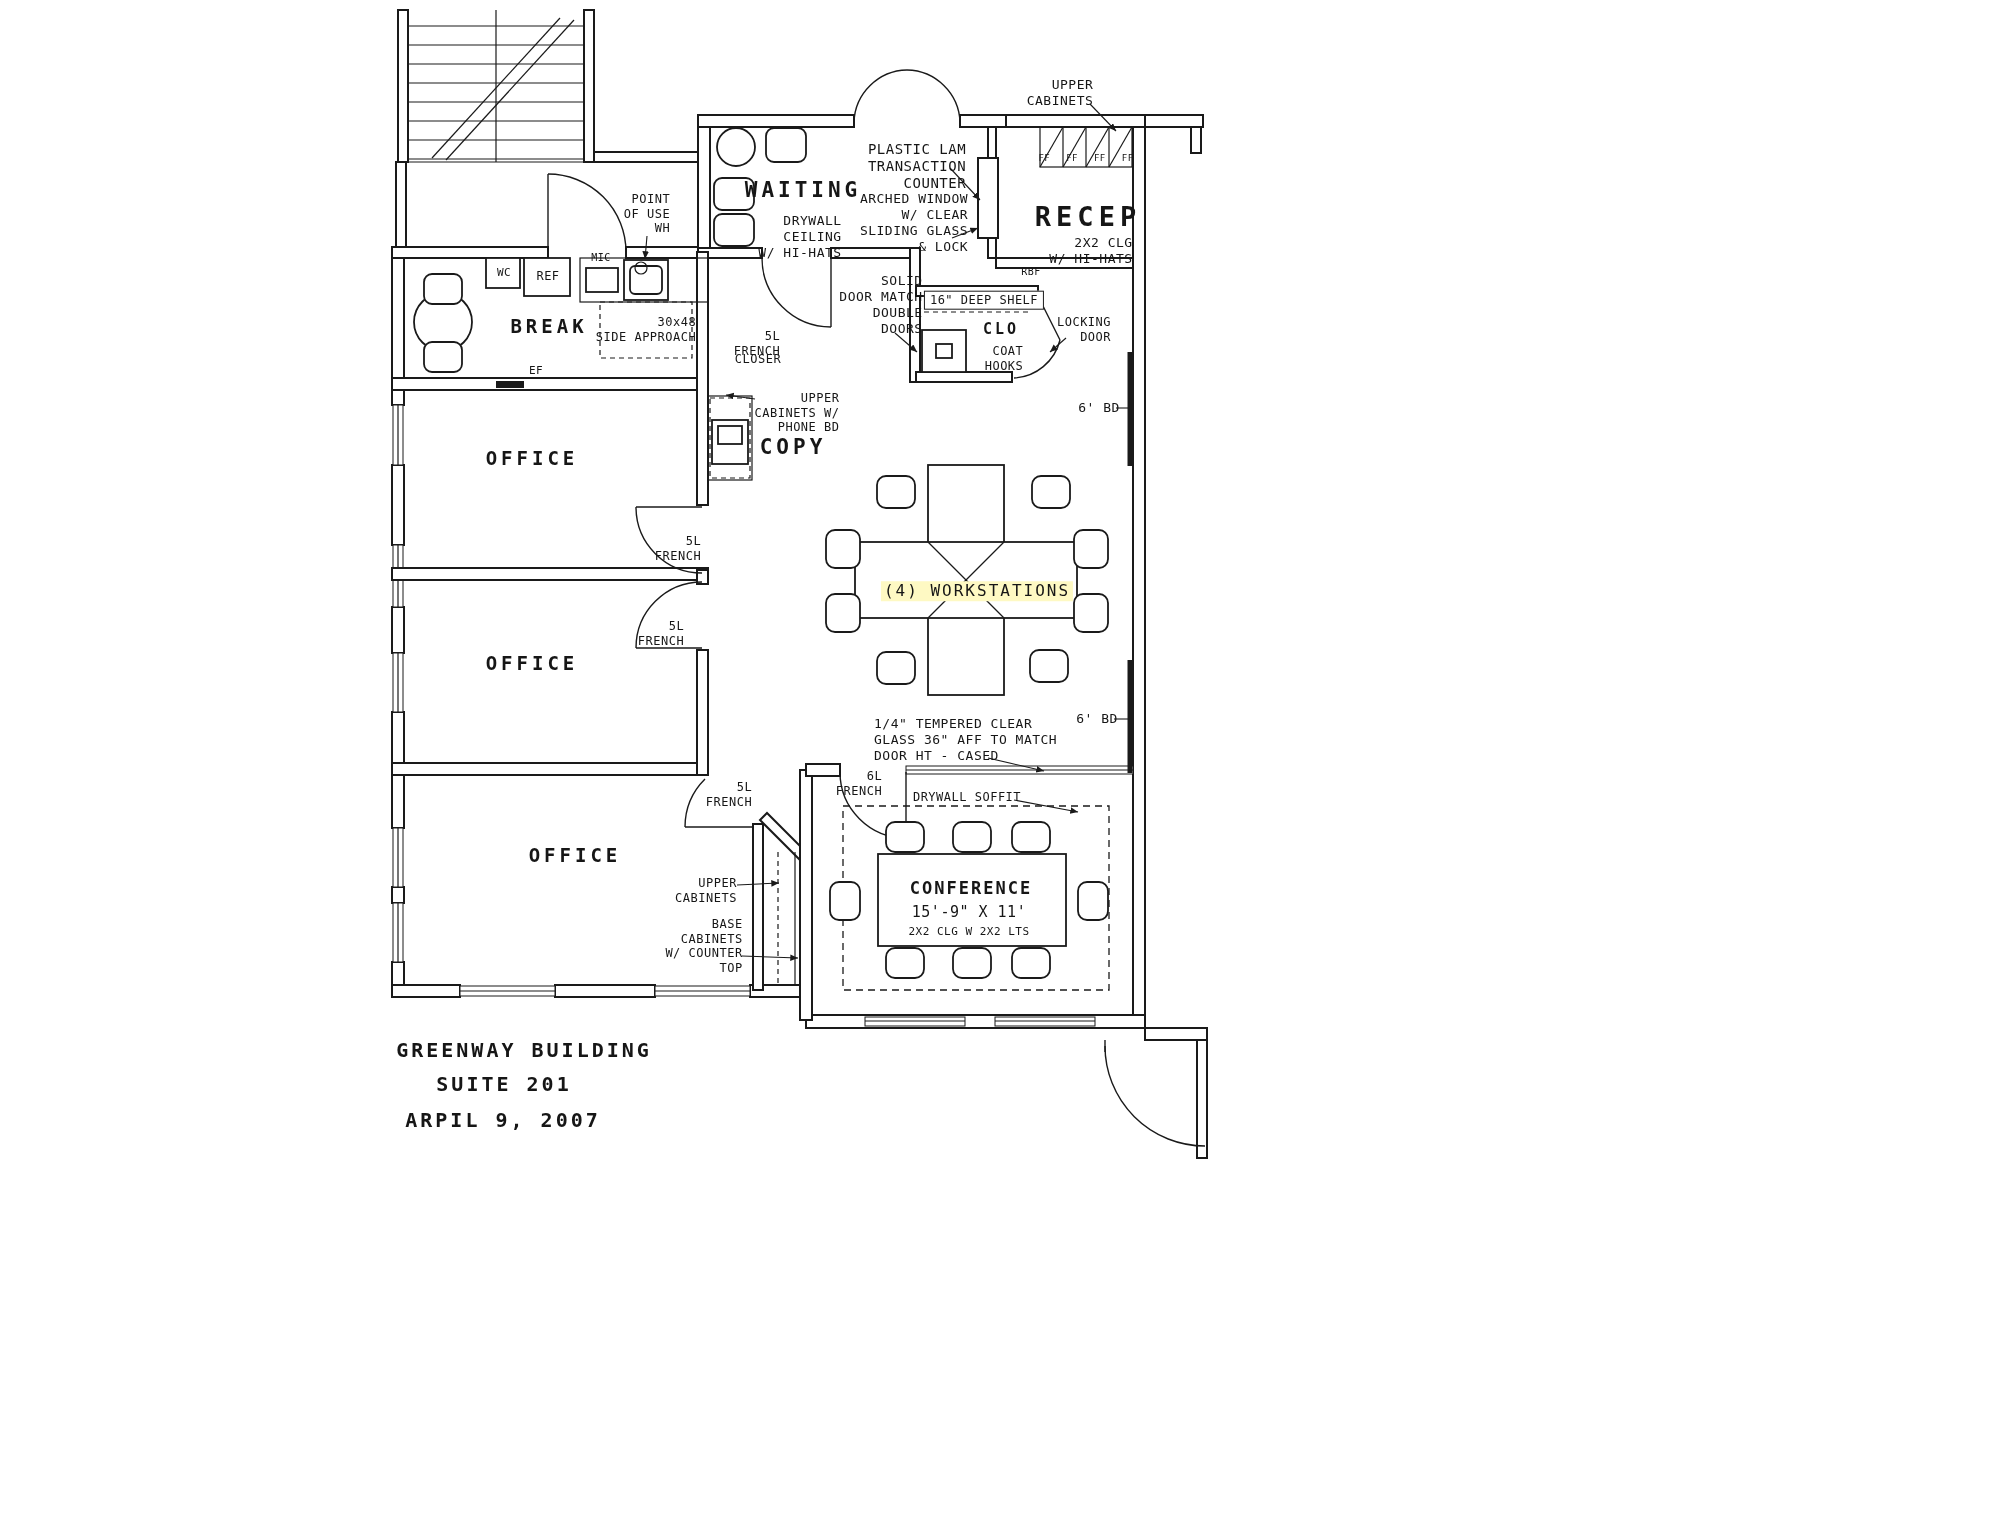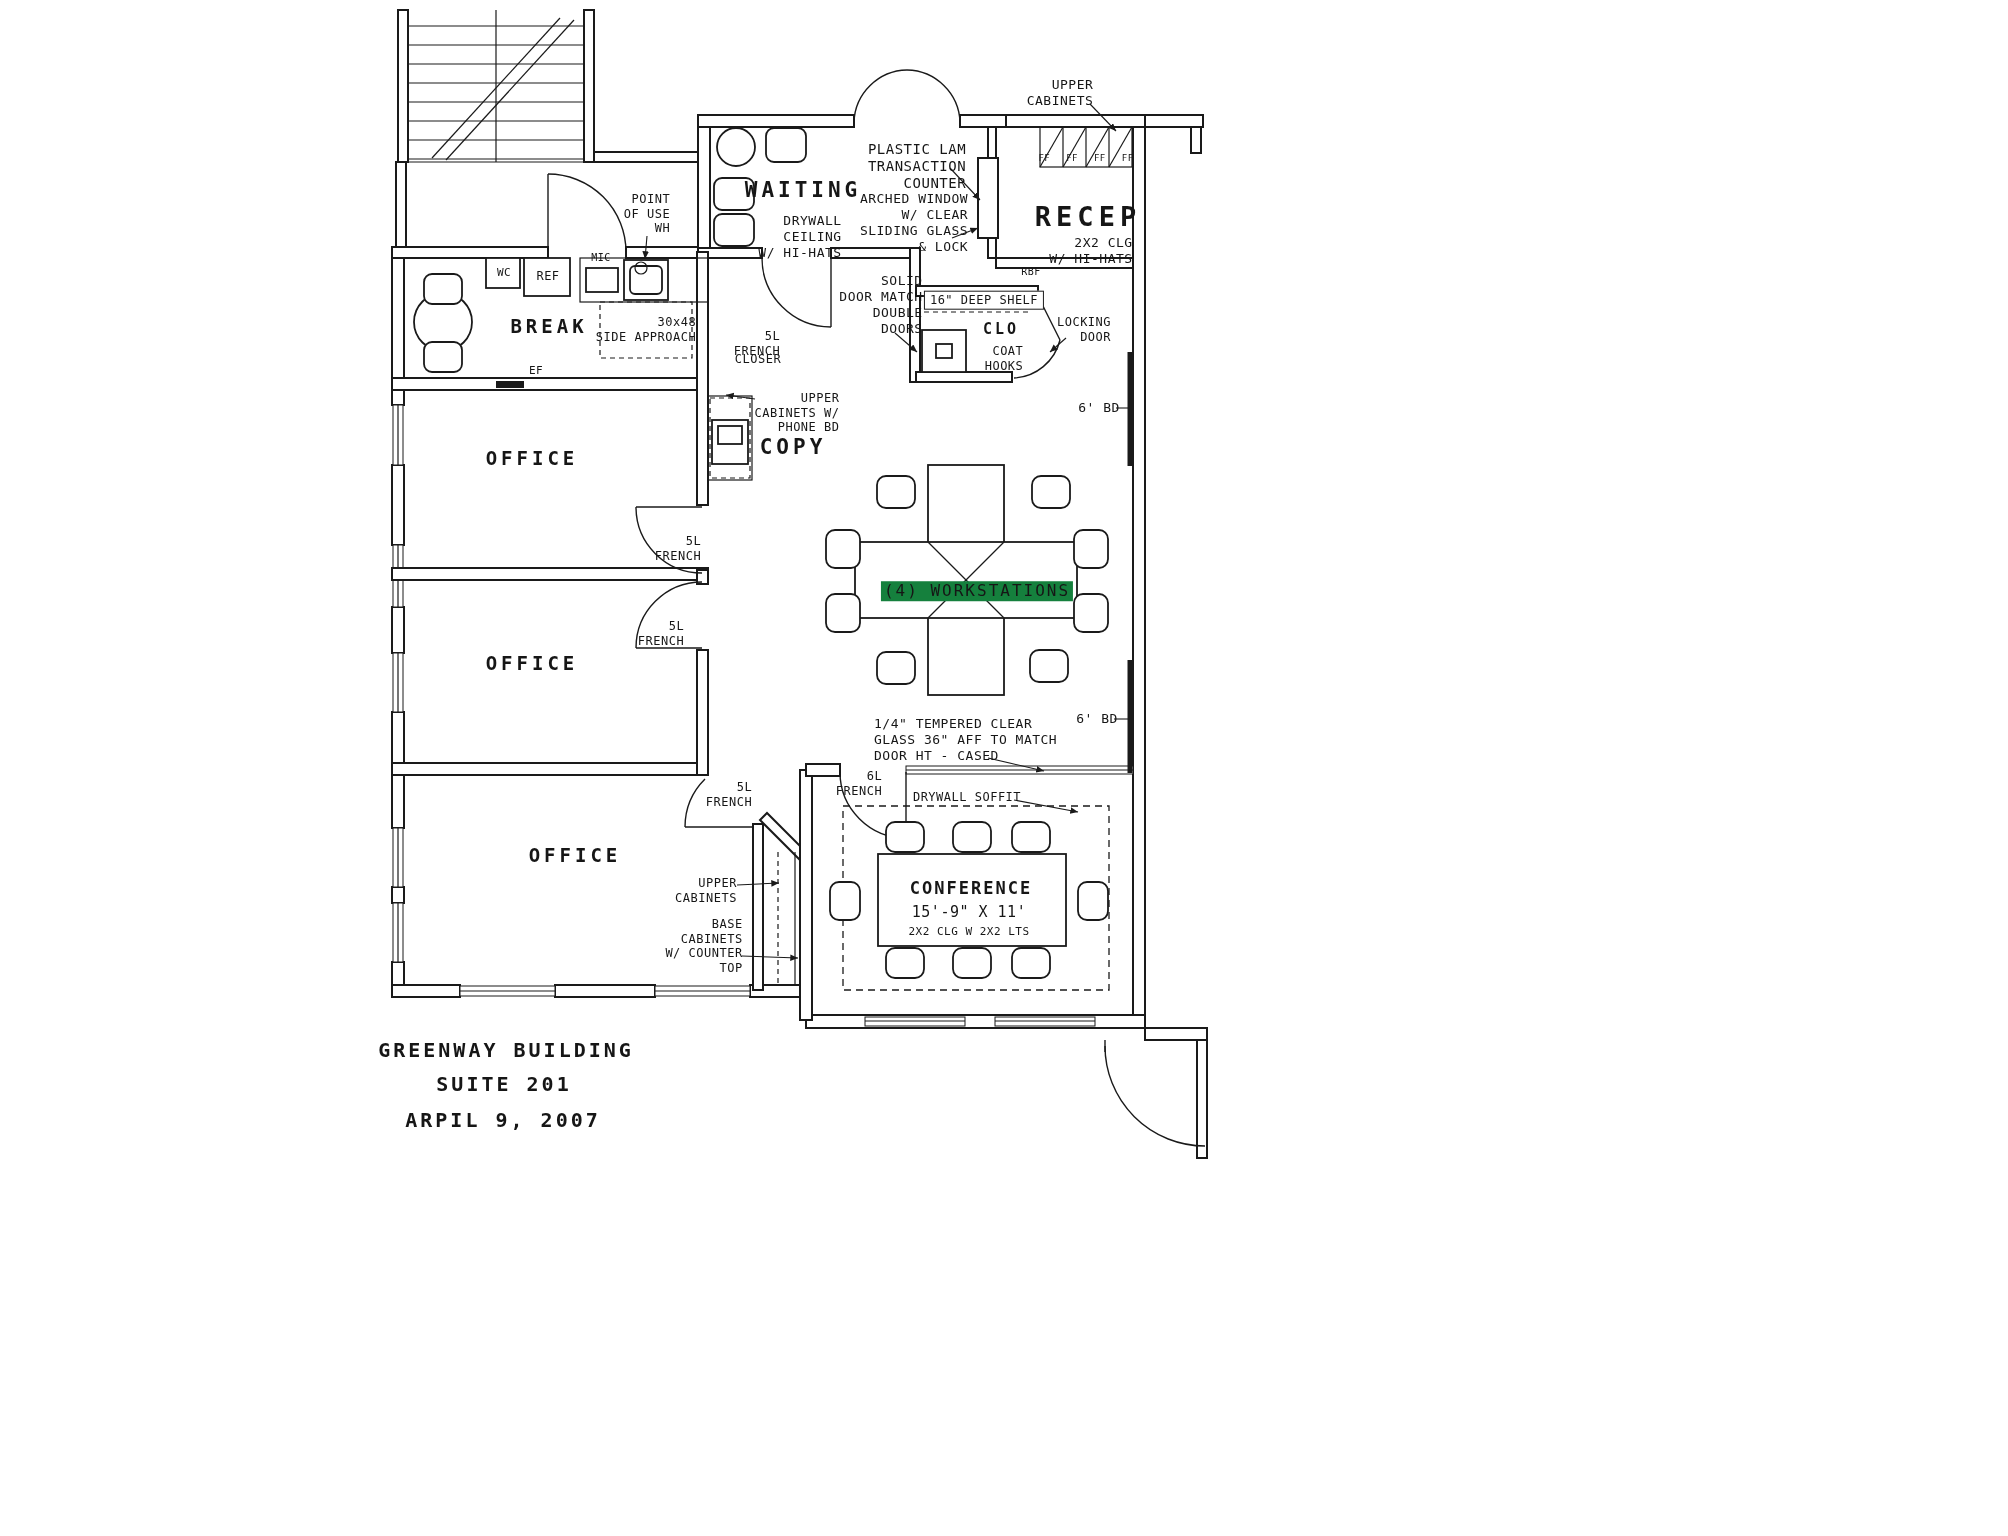--- a/index.html
+++ b/index.html
@@ -19,21 +19,21 @@
   svg .leader{fill:none;stroke:#1a1a1a;stroke-width:1.1;}
   svg .board{stroke:#1a1a1a;stroke-width:5;}
   svg .solidfill{fill:#1a1a1a;stroke:none;}
   .labels{position:absolute;left:0;top:0;width:100%;height:100%;}
   .lbl{
     position:absolute;transform:translate(-50%,-50%);
     text-align:right;white-space:pre-line;line-height:1.22;
     color:#161616;letter-spacing:0.5px;
   }
   .lbl.left{transform:translate(0,-50%);text-align:left;}
-  .lbl.bg{background:#15803d;padding:0 3px;}
+  .lbl.bg{background:#fef9c3;padding:0 3px;}
   .lbl.boxed{border:1px solid #1a1a1a;background:#ffffff;padding:1px 5px;}
   .lbl.room{font-weight:bold;}
 </style>
 </head>
 <body>
 
 <div class="sheet">
 
 <svg width="2008" height="1536" viewBox="0 0 2008 1536">
   <defs>
@@ -357,18 +357,18 @@
 CABINETS</div>
   <div class="lbl" style="left:704px;top:946px;font-size:12px;">BASE
 CABINETS
 W/ COUNTER
 TOP</div>
 
   <div class="lbl room" style="left:971px;top:888px;font-size:17px;letter-spacing:2px;">CONFERENCE</div>
   <div class="lbl" style="left:969px;top:912px;font-size:15px;">15'-9" X 11'</div>
   <div class="lbl" style="left:969px;top:932px;font-size:11px;">2X2 CLG W 2X2 LTS</div>
 
-  <div class="lbl room" style="left:506px;top:1050px;font-size:20px;letter-spacing:3px;">GREENWAY BUILDING</div>
+  <div class="lbl room" style="left:524px;top:1050px;font-size:20px;letter-spacing:3px;">GREENWAY BUILDING</div>
   <div class="lbl room" style="left:504px;top:1084px;font-size:20px;letter-spacing:3px;">SUITE 201</div>
   <div class="lbl room" style="left:503px;top:1120px;font-size:20px;letter-spacing:3px;">ARPIL 9, 2007</div>
 
 </div>
 </div>
 
 </body></html>

